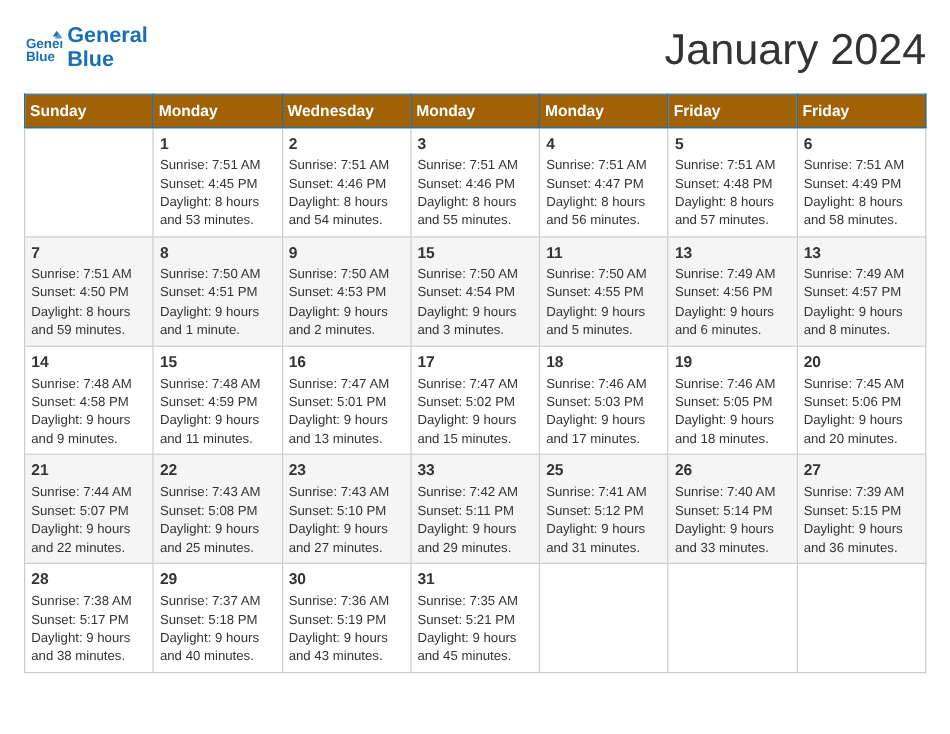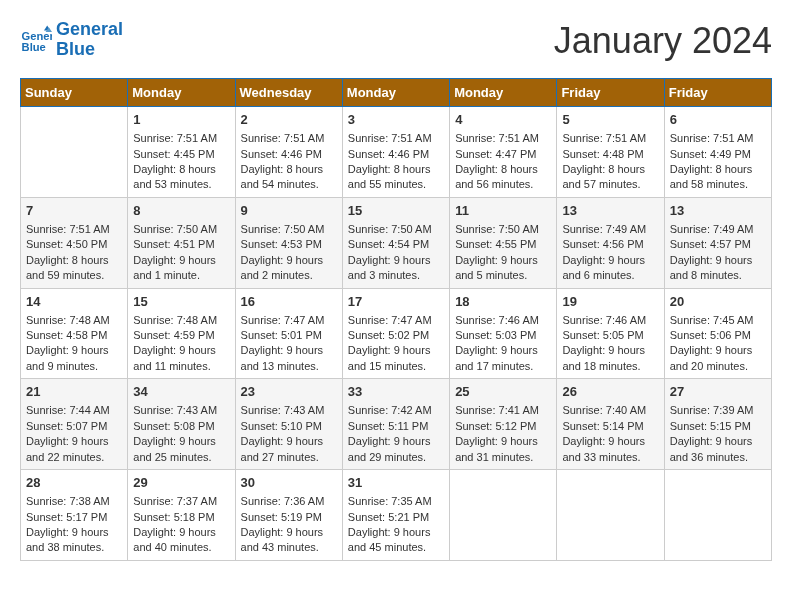--- a/index.html
+++ b/index.html
@@ -211,21 +211,21 @@
           <span class="day-num">20</span>
           <div class="day-info">Sunrise: 7:45 AM<br>Sunset: 5:06 PM<br>Daylight: 9 hours<br>and 20 minutes.</div>
         </td>
       </tr>
       <tr>
         <td>
           <span class="day-num">21</span>
           <div class="day-info">Sunrise: 7:44 AM<br>Sunset: 5:07 PM<br>Daylight: 9 hours<br>and 22 minutes.</div>
         </td>
         <td>
-          <span class="day-num">34</span>
+          <span class="day-num">22</span>
           <div class="day-info">Sunrise: 7:43 AM<br>Sunset: 5:08 PM<br>Daylight: 9 hours<br>and 25 minutes.</div>
         </td>
         <td>
           <span class="day-num">23</span>
           <div class="day-info">Sunrise: 7:43 AM<br>Sunset: 5:10 PM<br>Daylight: 9 hours<br>and 27 minutes.</div>
         </td>
         <td>
           <span class="day-num">33</span>
           <div class="day-info">Sunrise: 7:42 AM<br>Sunset: 5:11 PM<br>Daylight: 9 hours<br>and 29 minutes.</div>
         </td>

